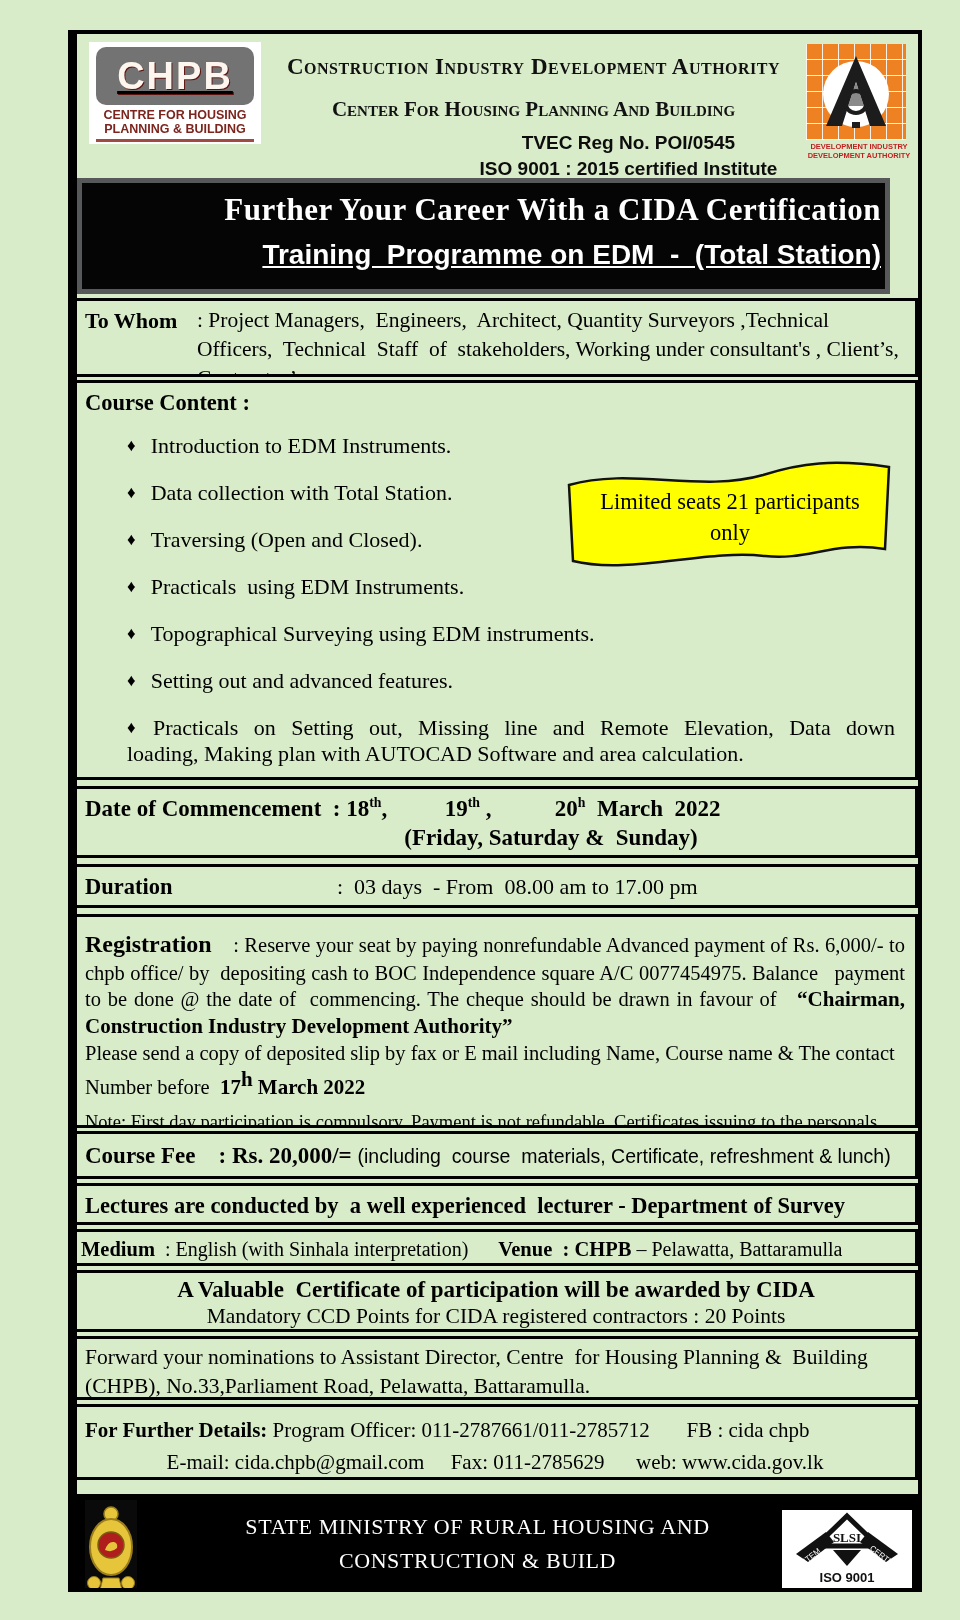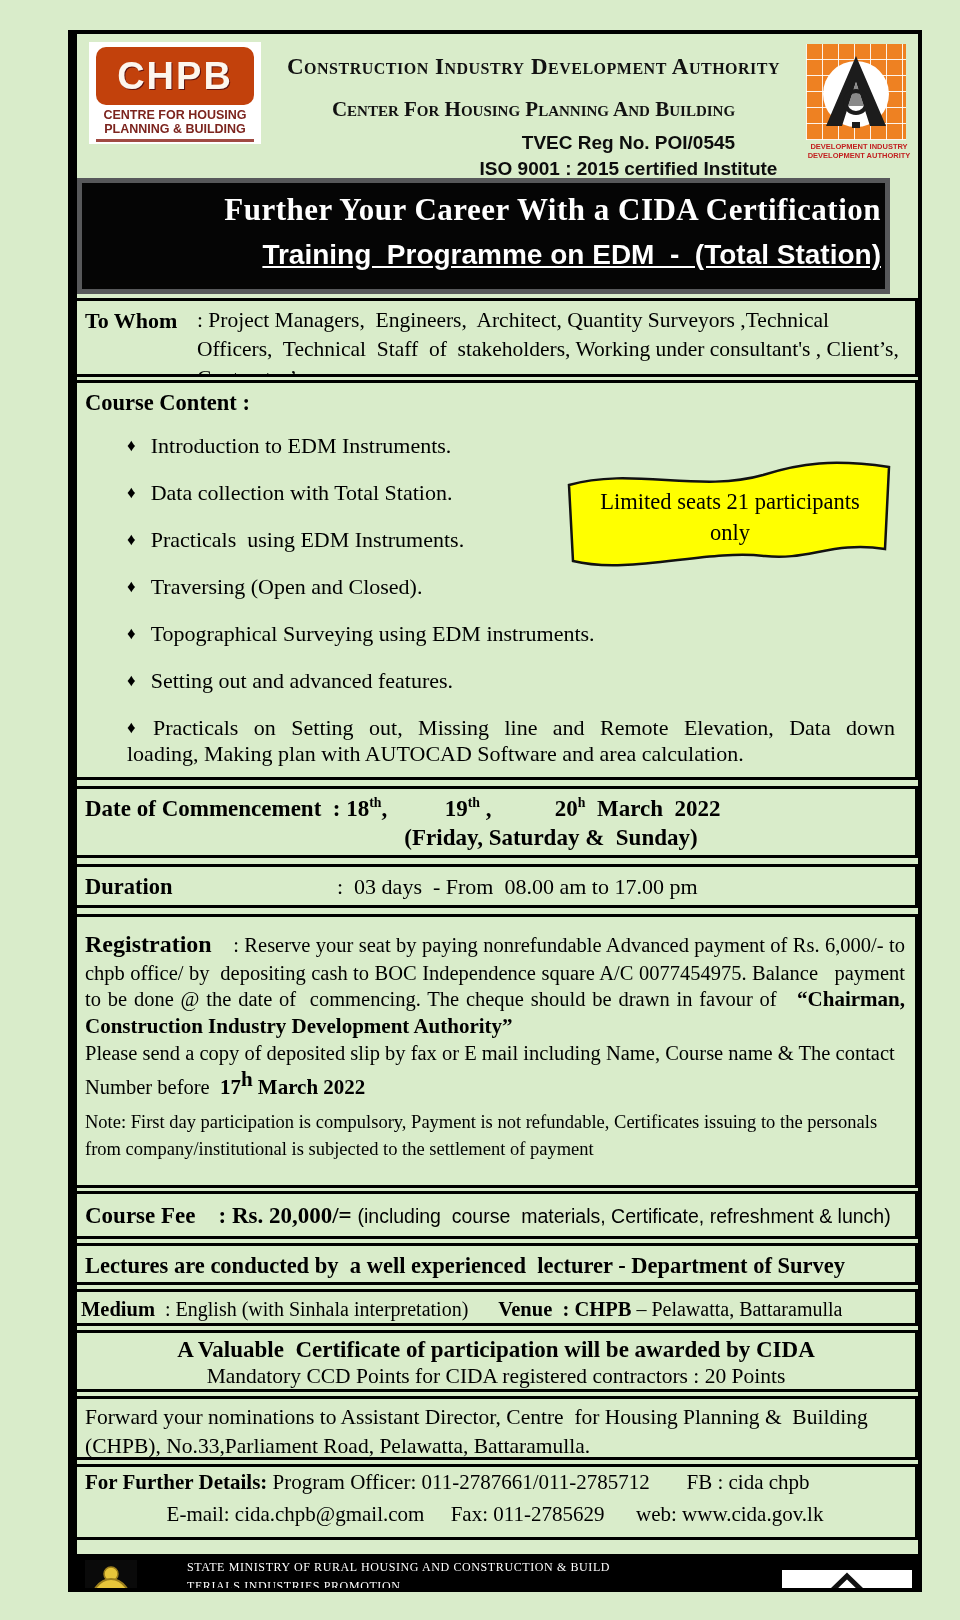--- a/index.html
+++ b/index.html
@@ -5,21 +5,21 @@
   * { margin:0; padding:0; box-sizing:border-box; }
   html,body { width:960px; }
   body { font-family:"Liberation Serif", serif; background:#e8e8e8; }
   .page { position:relative; width:960px; height:1620px; background:#d9ecca; overflow:hidden; }
   .frame { position:absolute; left:68px; top:30px; width:854px; height:1562px;
            border:4px solid #000; border-left-width:9px; background:#d9ecca; overflow:hidden; }
 
   
   .header { height:142px; display:flex; padding:8px 6px 0 12px; }
   .chpb-box { width:172px; height:102px; background:#fff; padding:5px 7px 2px; flex:none; }
-  .chpb-mark { background:#c2410c; border-radius:10px; height:58px; display:flex; align-items:center; justify-content:center; }
+  .chpb-mark { background:#737373; border-radius:10px; height:58px; display:flex; align-items:center; justify-content:center;text-decoration:underline; }
   .chpb-acronym { color:#fdf6ee; font-family:"Liberation Sans",sans-serif; font-weight:bold; font-size:38px; letter-spacing:2px; text-shadow:1px 1px 0 #5c120f; }
   .chpb-sub { color:#7c241e; font-family:"Liberation Sans",sans-serif; font-weight:bold; font-size:12.5px; text-align:center; line-height:1.12; margin-top:3px; }
   .chpb-rule { height:3px; background:#a04a42; margin-top:3px; }
   .org-block { flex:1; text-align:center; padding-top:12px; color:#111; }
   .org-line1 { font-size:23px; font-weight:bold; font-variant:small-caps; letter-spacing:0.5px; }
   .org-line2 { font-size:21px; font-weight:bold; font-variant:small-caps; margin-top:17px; }
   .reg-block { margin-left:190px; margin-top:8px; font-family:"Liberation Sans",sans-serif; font-weight:bold; font-size:19px; color:#0d0d0d; line-height:1.35; text-align:center; }
   .cida-box { width:106px; flex:none; margin-top:2px; }
   .cida-grid { width:100px; height:96px; background:#ee8122;
       background-image:repeating-linear-gradient(0deg,rgba(255,255,255,.9) 0 1.5px,transparent 1.5px 16px),
@@ -49,21 +49,21 @@
   .ribbon svg { position:absolute; inset:0; }
   .ribbon-text { position:absolute; inset:14px 6px 18px 10px; display:flex; flex-direction:column; align-items:center; justify-content:center; font-size:22.5px; line-height:1.4; }
 
   .commence { margin-top:6px; height:72px; padding:6px 8px 0; font-weight:bold; font-size:23px; }
   .commence sup { font-size:60%; }
   .commence .l2 { text-align:center; padding-left:110px; margin-top:3px; }
 
   .duration { margin-top:6px; height:44px; padding:7px 8px 0; font-size:22px; }
   .duration .lbl { font-weight:bold; font-size:22.5px; display:inline-block; width:252px; }
 
-  .registration { margin-top:6px; height:274px; padding:12px 10px 0 8px; font-size:20.5px; line-height:1.28; }
+  .registration { margin-top:6px; height:214px; padding:12px 10px 0 8px; font-size:20.5px; line-height:1.28; }
   .registration .para1 { text-align:justify; }
   .registration .lbl { font-weight:bold; font-size:24px; }
   .registration b { font-size:21px; }
   .registration sup { font-size:60%; }
   .registration .note { font-size:18.5px; line-height:1.5; margin-top:8px; }
 
   .fee { margin-top:3px; height:48px; padding:9px 8px 0; }
   .fee .lbl { font-weight:bold; font-size:23px; }
   .fee .amount { font-weight:bold; font-size:23px; }
   .fee .detail { font-family:"Liberation Sans",sans-serif; font-size:19.5px; }
@@ -72,28 +72,28 @@
 
   .medium { margin-top:4px; height:37px; padding:6px 4px 0; font-size:20px; }
   .medium b { font-size:20.5px; }
 
   .certificate { margin-top:4px; height:62px; padding:4px 8px 0; text-align:center; }
   .certificate .l1 { font-weight:bold; font-size:23px; }
   .certificate .l2 { font-size:21.5px; margin-top:1px; }
 
   .nominations { margin-top:4px; height:64px; padding:4px 10px 0 8px; font-size:21.5px; line-height:1.35; }
 
-  .details { margin-top:4px; height:76px; padding:0 10px 0 8px; font-size:21px; line-height:1.5; }
+  .details { margin-top:4px; height:76px; padding:8px 10px 0 8px; font-size:21px; line-height:1.5; }
   .details .lbl { font-weight:bold; }
   .details .l2 { text-align:center; }
 
   
   .footer { margin-top:14px; height:110px; background:#000; position:relative; color:#fff; }
   .emblem { position:absolute; left:8px; top:6px; width:52px; height:98px; }
-  .footer-text { position:absolute; left:110px; right:150px; top:4px; font-size:12px; letter-spacing:0.6px; line-height:1.55; }
+  .footer-text { position:absolute; left:110px; right:150px; top:16px; text-align:center; font-size:22px; letter-spacing:0.6px; line-height:1.55; }
   .slsi { position:absolute; right:6px; top:16px; width:130px; height:88px; background:#fff; }
 </style>
 </head>
 <body>
 
 <div class="page">
   <div class="frame">
 
     <div class="header">
       <div class="chpb-box">
@@ -141,22 +141,22 @@
     <div class="sec to-whom">
       <span class="lbl">To Whom</span>
       <span class="pre">: Project Managers,  Engineers,  Architect, Quantity Surveyors ,Technical Officers,  Technical  Staff  of  stakeholders, Working under consultant's , Client’s, Contractor’s.</span>
     </div>
 
     <div class="sec course">
       <div class="course-head">Course Content :</div>
       <ul>
         <li><span class="diamond">♦</span><span class="pre">Introduction to EDM Instruments.</span></li>
         <li><span class="diamond">♦</span><span class="pre">Data collection with Total Station.</span></li>
+        <li><span class="diamond">♦</span><span class="pre">Traversing (Open and Closed).</span></li>
         <li><span class="diamond">♦</span><span class="pre">Practicals  using EDM Instruments.</span></li>
-        <li><span class="diamond">♦</span><span class="pre">Traversing (Open and Closed).</span></li>
         <li><span class="diamond">♦</span><span class="pre">Topographical Surveying using EDM instruments.</span></li>
         <li><span class="diamond">♦</span><span class="pre">Setting out and advanced features.</span></li>
         <li class="wide"><span class="diamond">♦</span><span class="pre">Practicals  on  Setting  out,  Missing  line  and  Remote  Elevation,  Data  down loading, Making plan with AUTOCAD Software and area calculation.</span></li>
       </ul>
 
       <div class="ribbon">
         <svg viewBox="0 0 334 124" width="334" height="124">
           <path d="M 8,28 C 70,10 140,36 202,18 C 240,6 272,2 328,10 L 324,92 C 272,84 246,104 204,99 C 145,92 68,118 12,104 Z" fill="#ffff00" stroke="#111" stroke-width="2.5"></path>
         </svg>
         <div class="ribbon-text">

